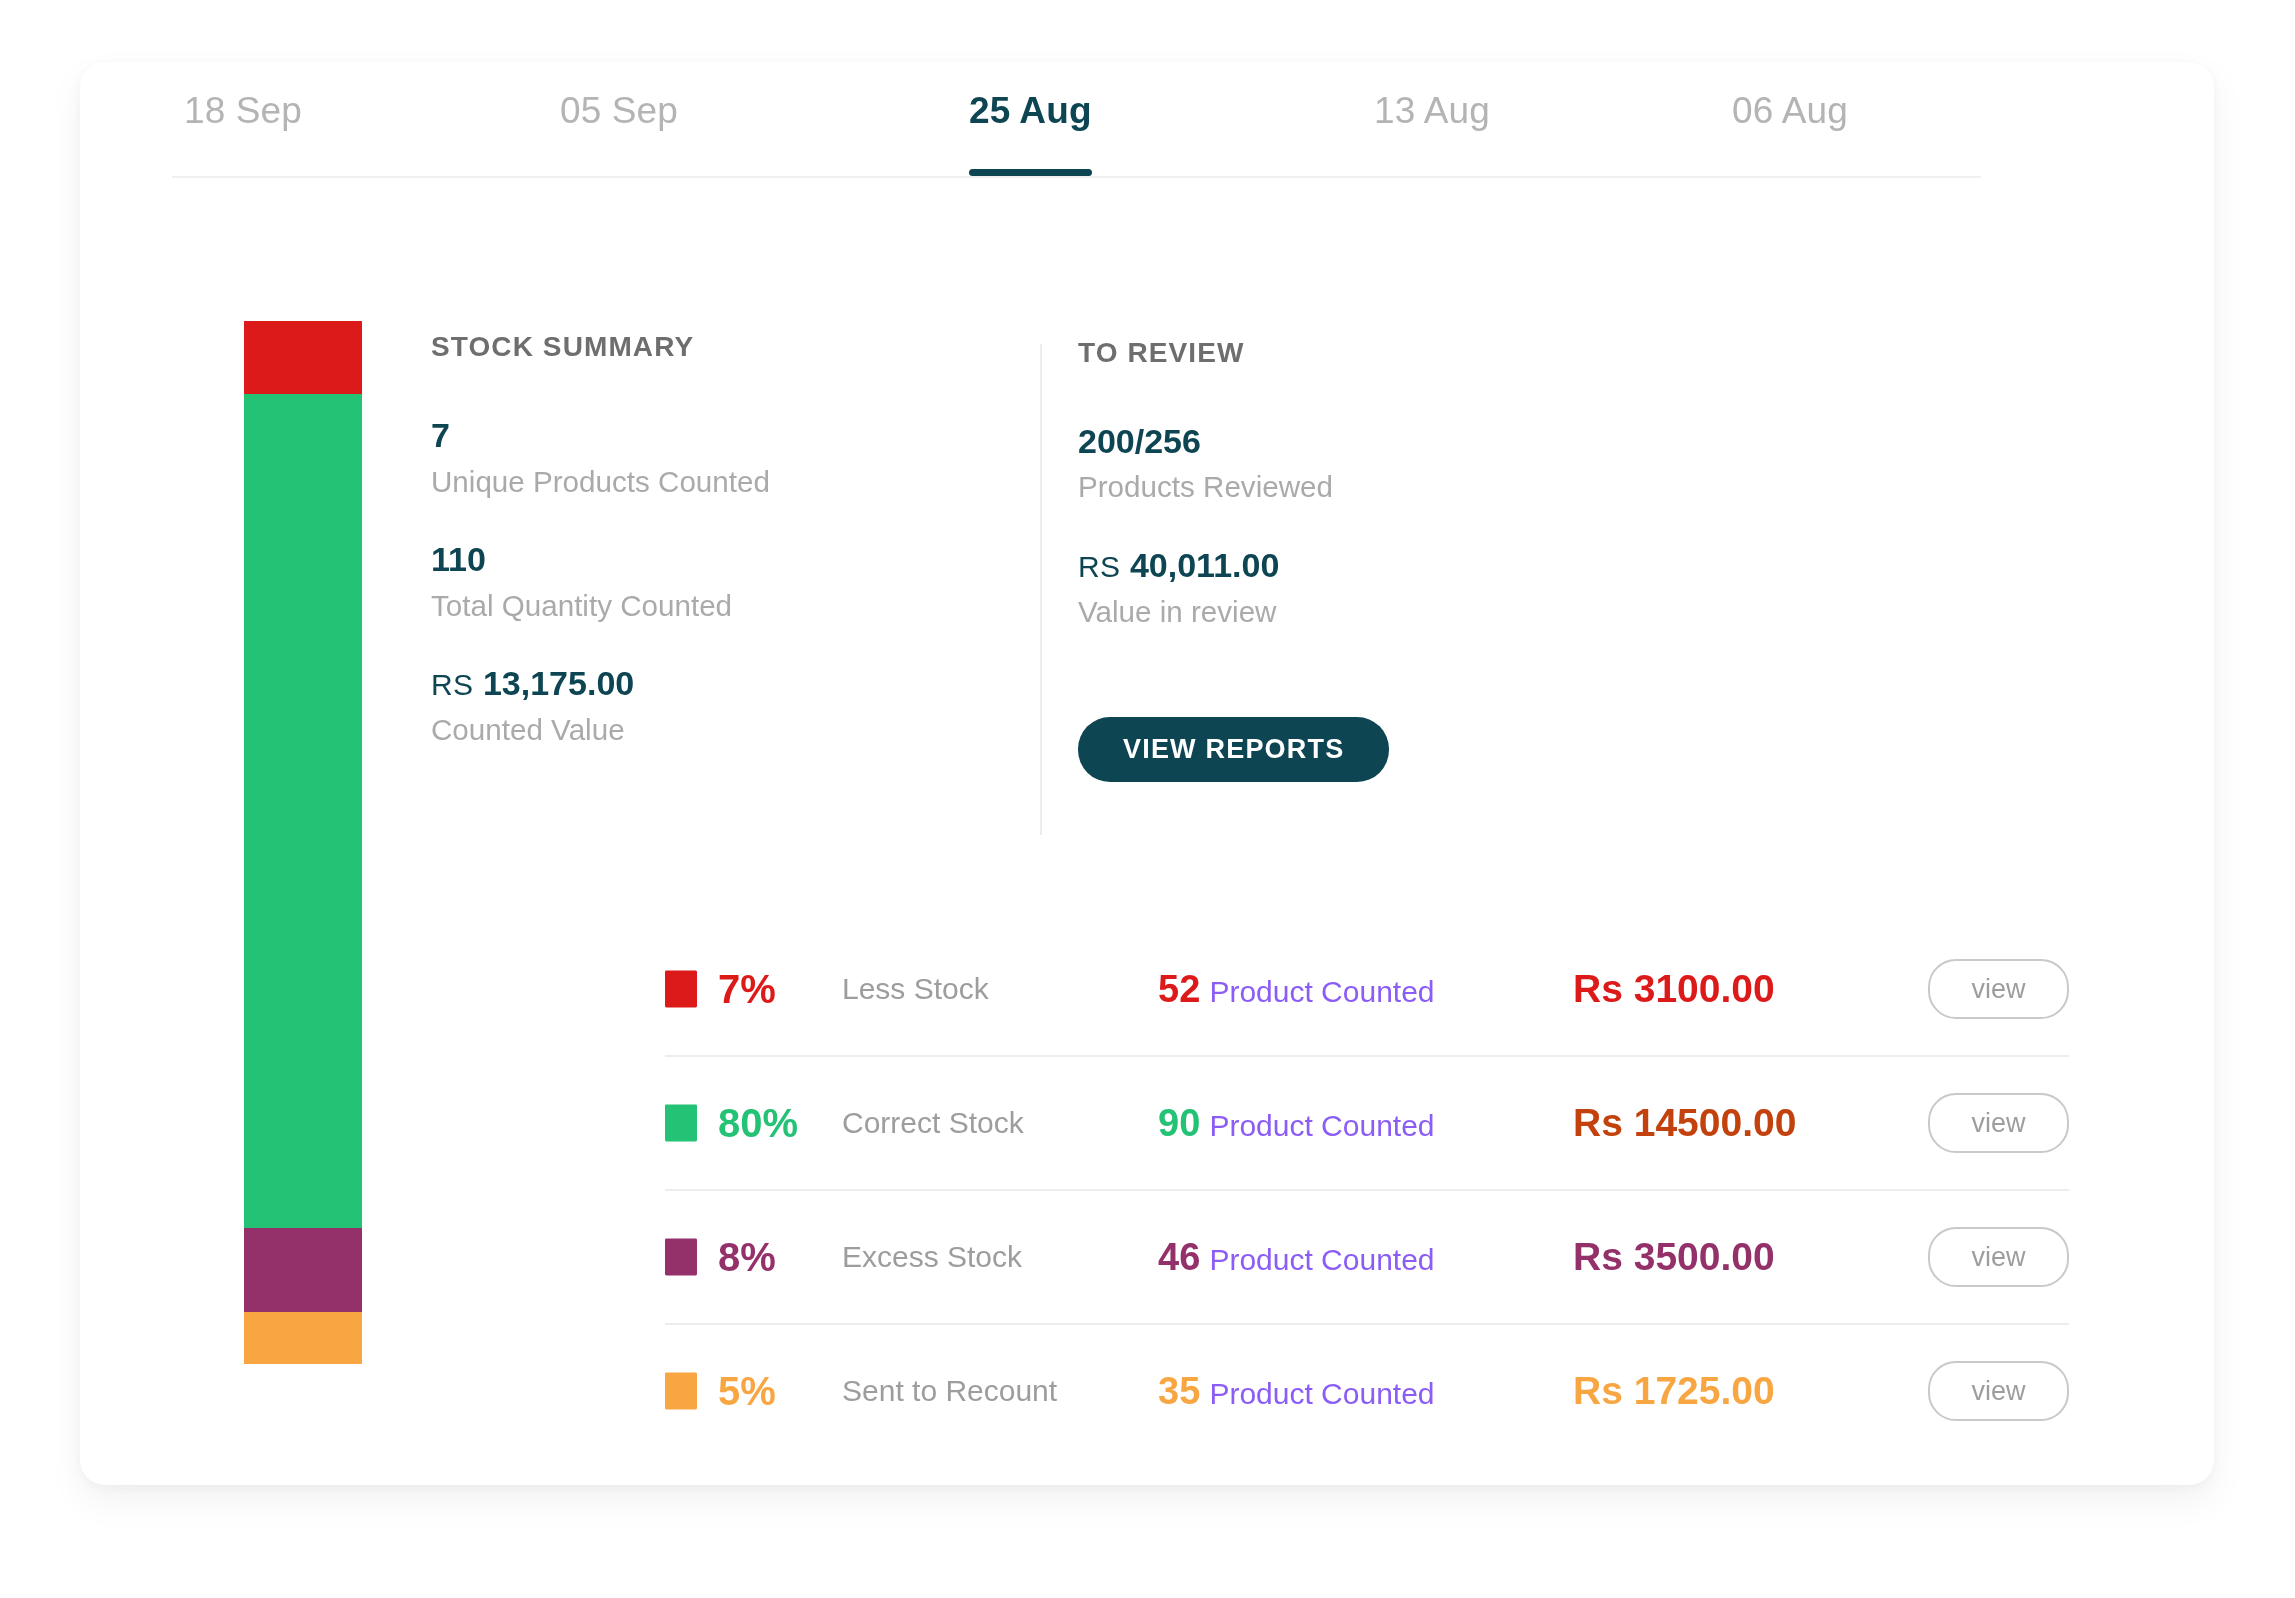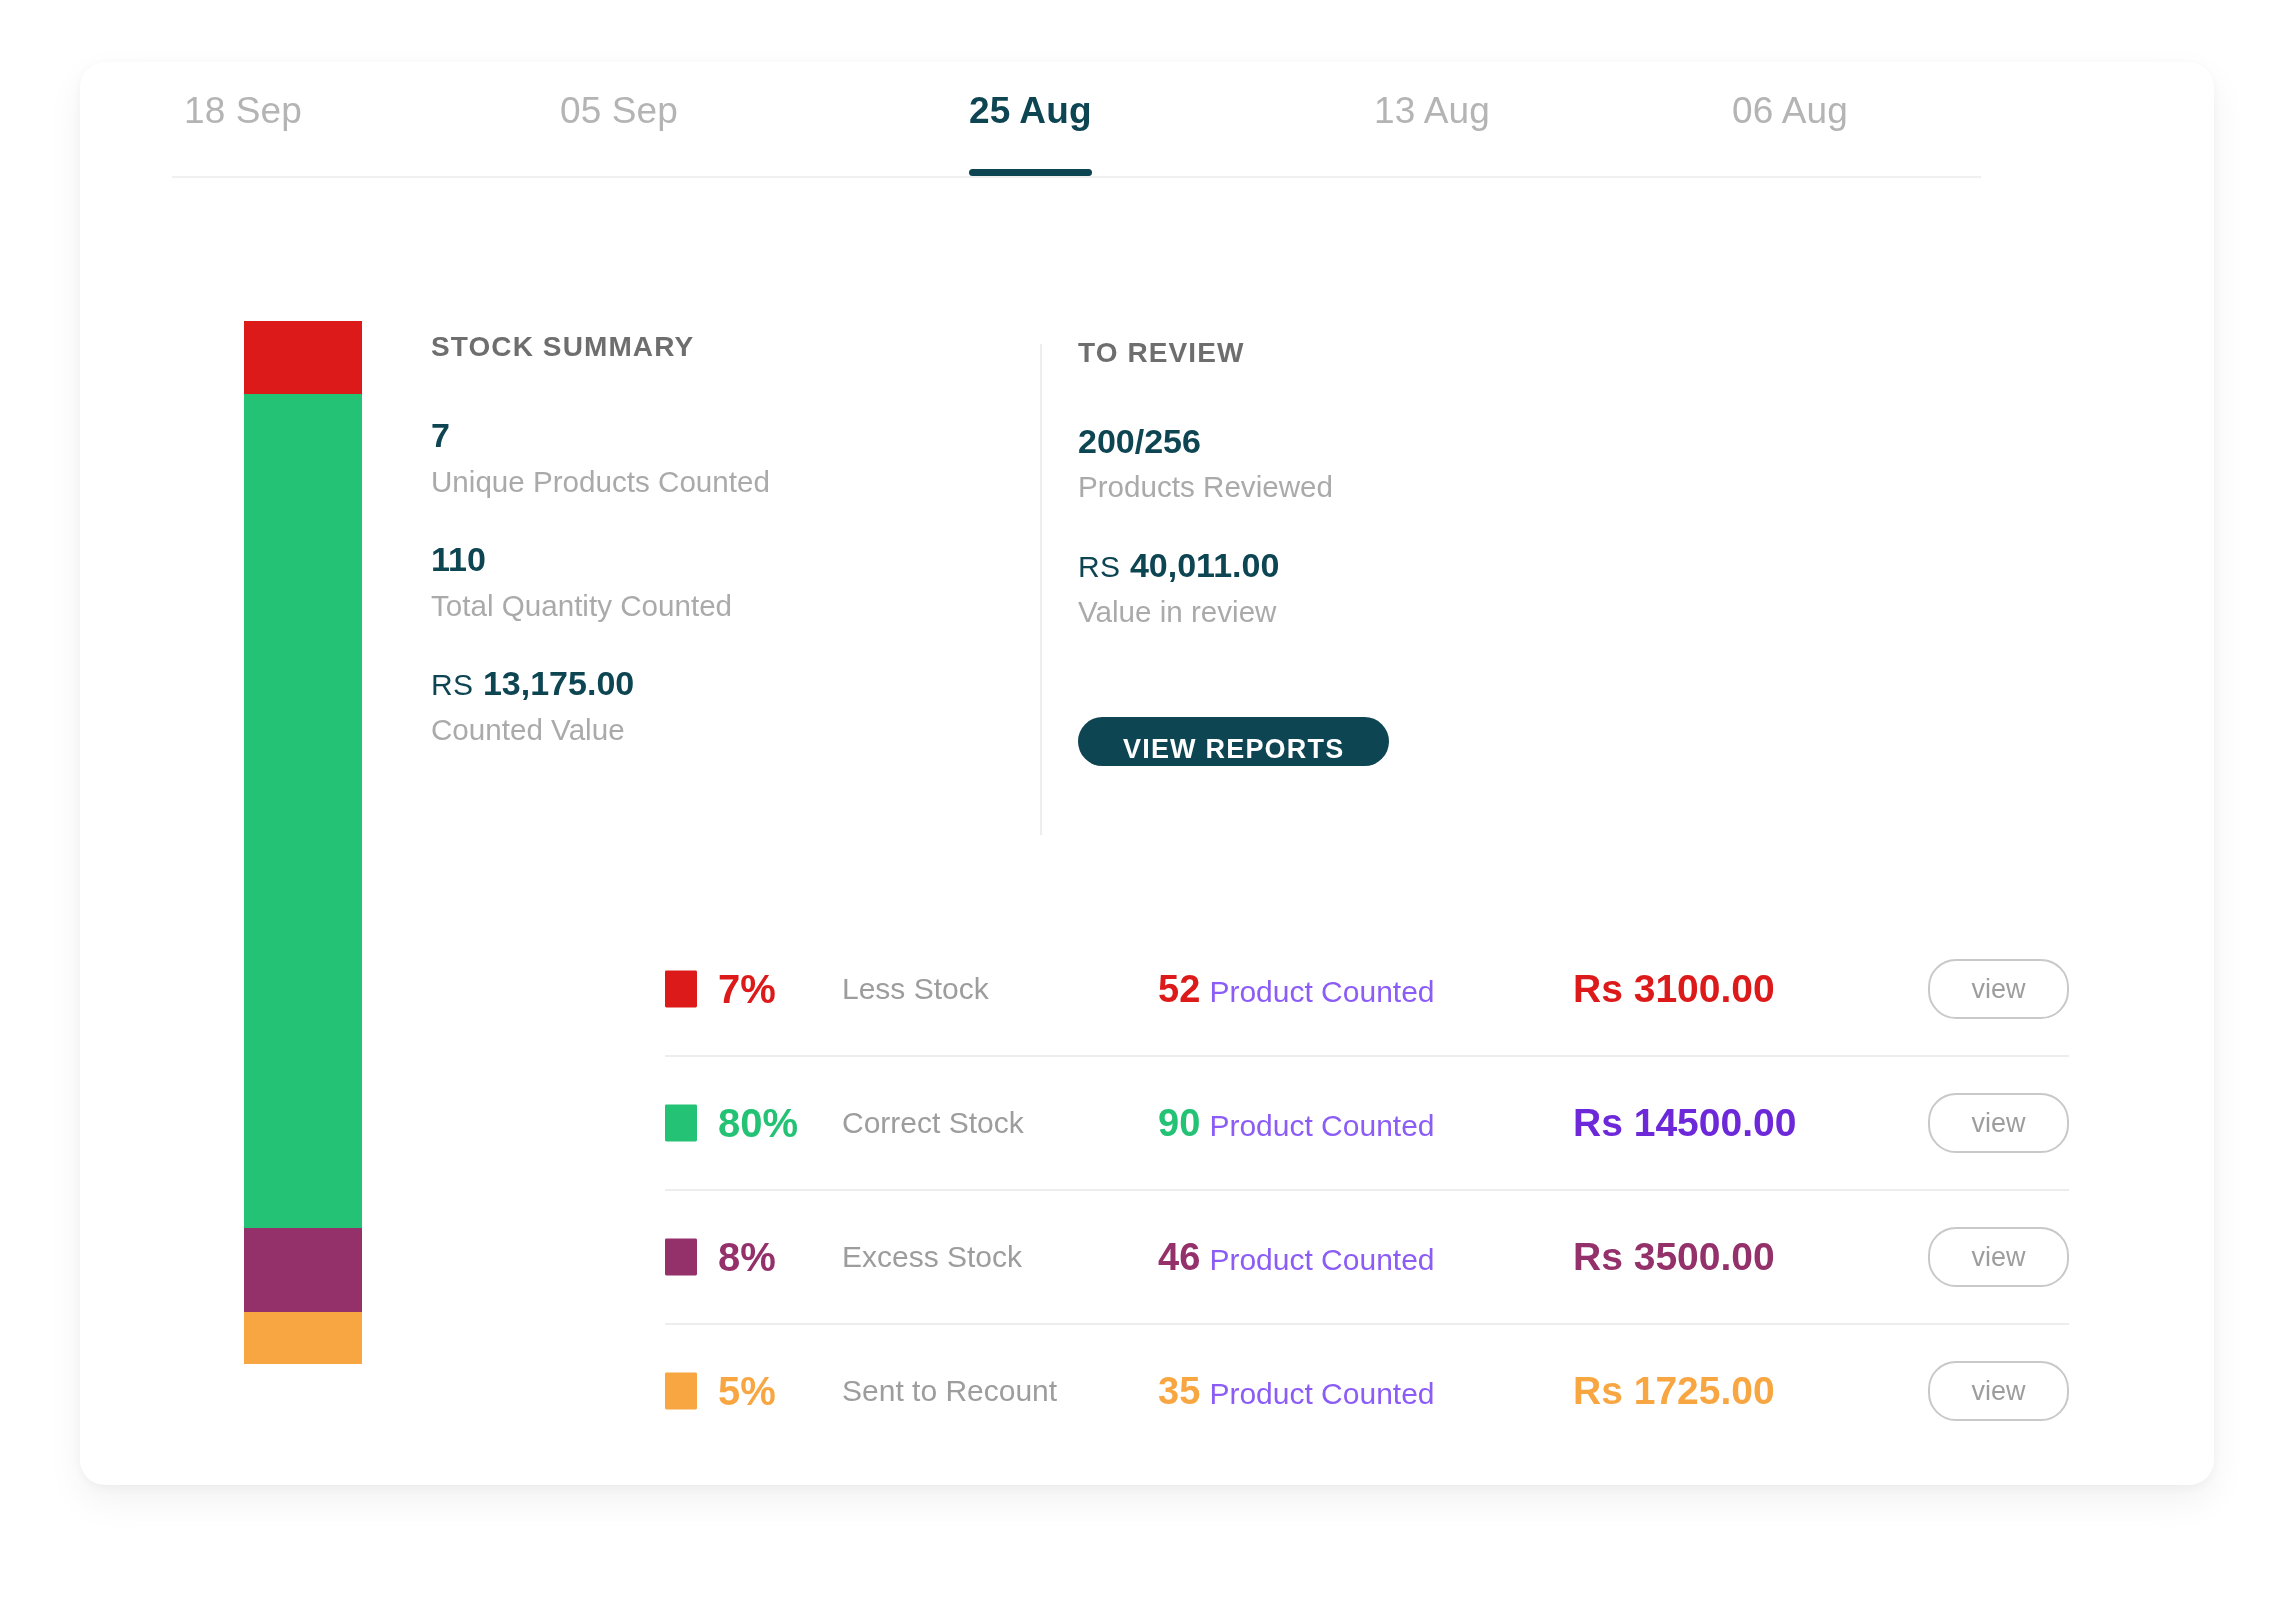--- a/index.html
+++ b/index.html
@@ -142,21 +142,21 @@
     top: 12.7px;
     width: 2.1px;
     height: 491px;
     background: #ededee;
   }
 
   .view-reports-btn {
     display: inline-block;
     margin-top: 45px;
     padding: 0 45px;
-    height: 49px;
+    height: 65px;
     line-height: 65px;
     border-radius: 32px;
     background: #0e4553;
     color: #ffffff;
     font-size: 27px;
     font-weight: 700;
     letter-spacing: 1.2px;
     border: none;
     cursor: pointer;
     font-family: "Liberation Sans", sans-serif;
@@ -322,21 +322,21 @@
         <span class="bd-name">Less Stock</span>
         <span class="bd-count"><span class="num" style="color: rgb(221, 26, 26);">52</span><span class="cl">Product Counted</span></span>
         <span class="bd-amount" style="color: rgb(221, 26, 26);">Rs 3100.00</span>
         <button class="bd-view">view</button>
       </div>
       <div class="bd-row">
         <span class="bd-swatch" style="background: rgb(35, 194, 116);"></span>
         <span class="bd-pct" style="color: rgb(35, 194, 116);">80%</span>
         <span class="bd-name">Correct Stock</span>
         <span class="bd-count"><span class="num" style="color: rgb(35, 194, 116);">90</span><span class="cl">Product Counted</span></span>
-        <span class="bd-amount" style="color: #6d28d9;">Rs 14500.00</span>
+        <span class="bd-amount" style="color: #c2410c;">Rs 14500.00</span>
         <button class="bd-view">view</button>
       </div>
       <div class="bd-row">
         <span class="bd-swatch" style="background: rgb(148, 48, 106);"></span>
         <span class="bd-pct" style="color: rgb(148, 48, 106);">8%</span>
         <span class="bd-name">Excess Stock</span>
         <span class="bd-count"><span class="num" style="color: rgb(148, 48, 106);">46</span><span class="cl">Product Counted</span></span>
         <span class="bd-amount" style="color: rgb(148, 48, 106);">Rs 3500.00</span>
         <button class="bd-view">view</button>
       </div>

